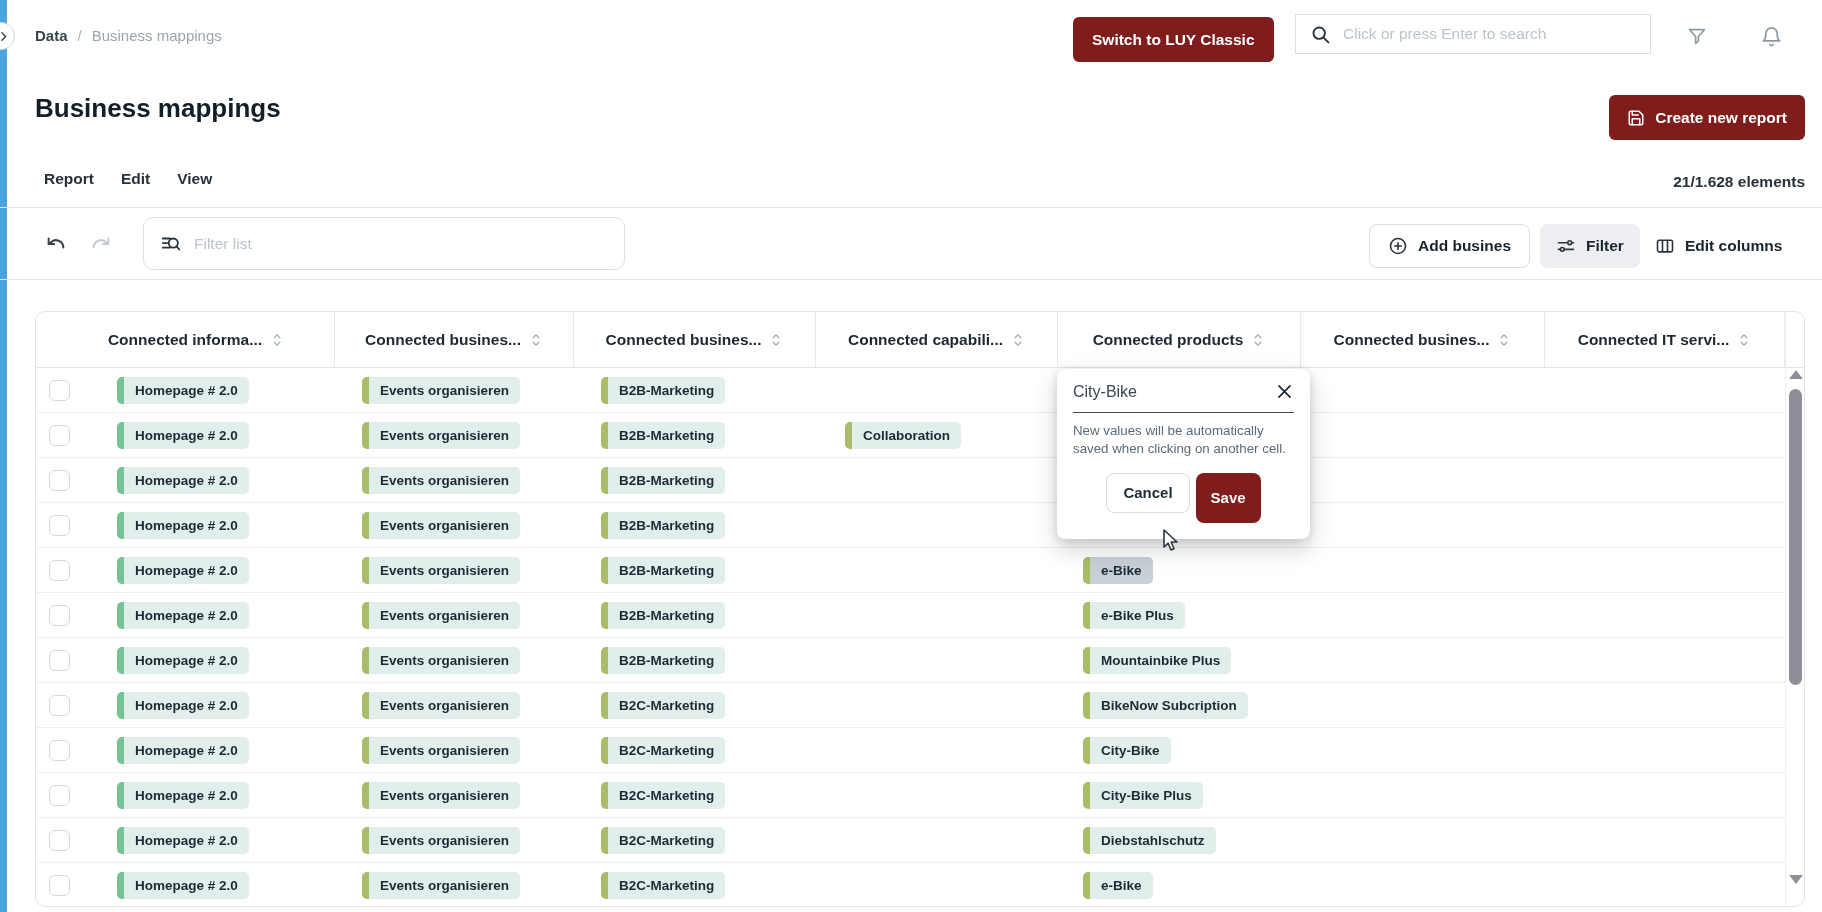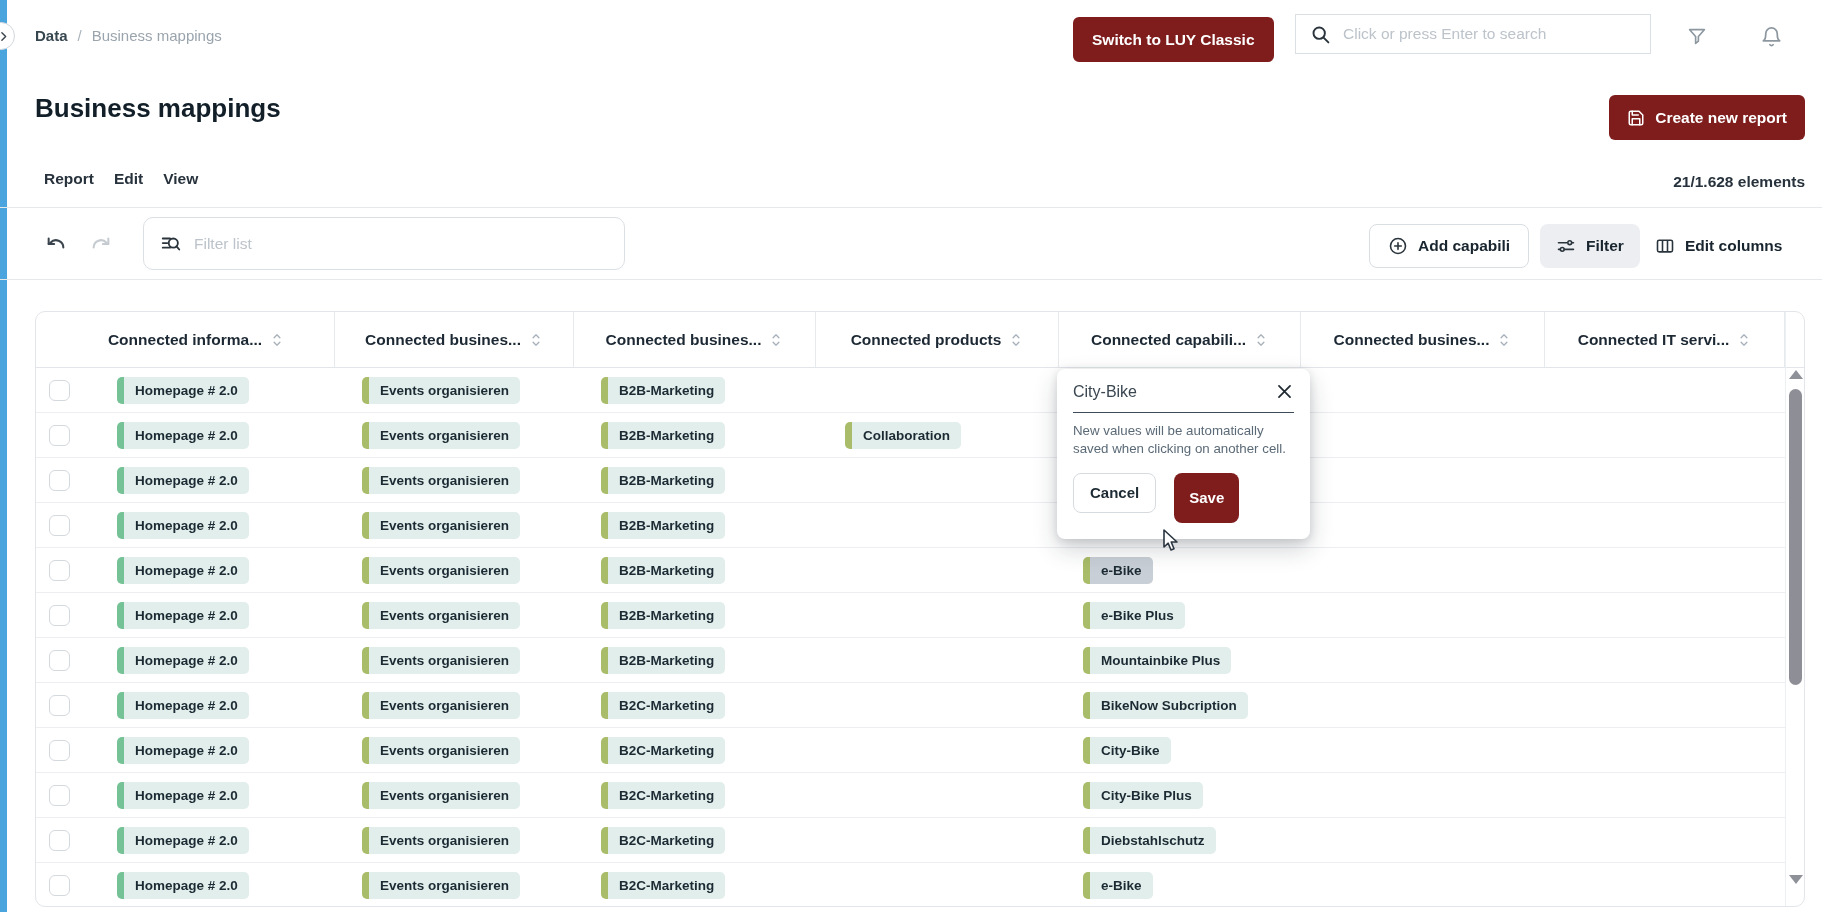--- a/index.html
+++ b/index.html
@@ -29,21 +29,21 @@
   .search-box input { border:none; outline:none; flex:1; font-size:15.5px; font-family:"Liberation Sans", sans-serif; color:#333; }
   .search-box input::placeholder { color:#bcc3ca; }
 
   .top-icon { position:absolute; color:#8d979f; cursor:pointer; }
   .funnel { left:1686px; top:26px; }
   .bell { left:1760px; top:25px; }
 
   .page-title { position:absolute; left:35px; top:93px; font-size:26px; font-weight:700; color:#121f28; }
   .create-btn { position:absolute; right:17px; top:95px; height:45px; padding:0 18px; }
 
-  .menubar { position:absolute; left:44px; top:170px; display:flex; gap:20px; font-size:15.5px; font-weight:600; color:#27323c; }
+  .menubar { position:absolute; left:44px; top:170px; display:flex; gap:27px; font-size:15.5px; font-weight:600; color:#27323c; }
   .menubar span { cursor:pointer; }
   .elements-count { position:absolute; right:17px; top:173px; font-size:15.5px; font-weight:700; color:#27323c; }
 
   .hr { position:absolute; left:0; width:1822px; height:1px; background:#e6e9ec; }
   .hr1 { top:207px; } .hr2 { top:279px; }
 
   
   .tool-icon { position:absolute; top:232px; cursor:pointer; }
   .undo { left:45px; color:#3a444d; }
   .redo { left:90px; color:#c5cbd1; }
@@ -91,21 +91,21 @@
     border-right:7px solid transparent; border-top:9px solid #8f9199; cursor:pointer; }
 
   
   .popup { position:absolute; left:1057px; top:369px; width:253px; background:#fff; border-radius:8px;
     box-shadow:0 10px 25px rgba(25,35,45,.20), 0 2px 8px rgba(25,35,45,.14); padding:13px 16px 16px 16px; z-index:10; }
   .popup .head { display:flex; align-items:center; justify-content:space-between; }
   .popup .value { font-size:16px; color:#3a4650; }
   .popup .close { color:#1f2a33; cursor:pointer; display:flex; }
   .popup .divider { margin-top:11px; border-bottom:1.5px solid #3e4a55; }
   .popup .msg { margin-top:9px; font-size:13.3px; line-height:1.38; color:#5b6a77; width:220px; }
-  .popup .btns { margin-top:14px; display:flex; justify-content:flex-start; gap:18px; }
+  .popup .btns { margin-top:14px; display:flex; justify-content:center; gap:6px; }
   .popup .cancel { height:40px; padding:0 16px; border:1px solid #d6dbdf; border-radius:8px; background:#fff;
     font-size:15px; font-weight:700; color:#1b2a33; cursor:pointer; font-family:"Liberation Sans", sans-serif; }
   .popup .save { height:50px; padding:0 15px; border-radius:8px; font-size:15px; }
 
   .cursor { position:absolute; left:1158px; top:528px; z-index:20; }
 </style>
 </head>
 <body>
 
 <div class="stage">
@@ -198,21 +198,21 @@
     <input placeholder="Filter list" style="">
   </div>
 
   <button class="tb-btn add-relation">
     <span class="ic">
       <svg width="20" height="20" viewBox="0 0 24 24" fill="none" stroke="currentColor" stroke-width="1.9" stroke-linecap="round">
           <circle cx="12" cy="12" r="9"></circle>
           <path d="M12 8v8M8 12h8"></path>
         </svg>
     </span>
-    <span>Add capabili</span>
+    <span>Add busines</span>
   </button>
 
   <button class="tb-btn filter-btn">
     <span class="ic">
       <svg width="20" height="20" viewBox="0 0 24 24" fill="none" stroke="currentColor" stroke-width="1.9" stroke-linecap="round">
           <path d="M3 8h10"></path>
           <path d="M19.5 8H21"></path>
           <circle cx="16.5" cy="8" r="2.3"></circle>
           <path d="M3 16h1.5"></path>
           <path d="M10 16h11"></path>
@@ -254,31 +254,31 @@
         </div>
         <div class="th" style="width: 242px;">
           <span>Connected busines...</span>
           <span class="sort">
             <svg width="14" height="16" viewBox="0 0 24 28" fill="none" stroke="currentColor" stroke-width="2.4" stroke-linecap="round" stroke-linejoin="round">
               <path d="M7 10l5-5 5 5"></path>
               <path d="M7 18l5 5 5-5"></path>
             </svg>
           </span>
         </div>
-        <div class="th" style="width: 243px;">
-          <span>Connected products</span>
+        <div class="th" style="width: 242px;">
+          <span>Connected capabili...</span>
           <span class="sort">
             <svg width="14" height="16" viewBox="0 0 24 28" fill="none" stroke="currentColor" stroke-width="2.4" stroke-linecap="round" stroke-linejoin="round">
               <path d="M7 10l5-5 5 5"></path>
               <path d="M7 18l5 5 5-5"></path>
             </svg>
           </span>
         </div>
-        <div class="th" style="width: 242px;">
-          <span>Connected capabili...</span>
+        <div class="th" style="width: 243px;">
+          <span>Connected products</span>
           <span class="sort">
             <svg width="14" height="16" viewBox="0 0 24 28" fill="none" stroke="currentColor" stroke-width="2.4" stroke-linecap="round" stroke-linejoin="round">
               <path d="M7 10l5-5 5 5"></path>
               <path d="M7 18l5 5 5-5"></path>
             </svg>
           </span>
         </div>
         <div class="th" style="width: 244px;">
           <span>Connected busines...</span>
           <span class="sort">

